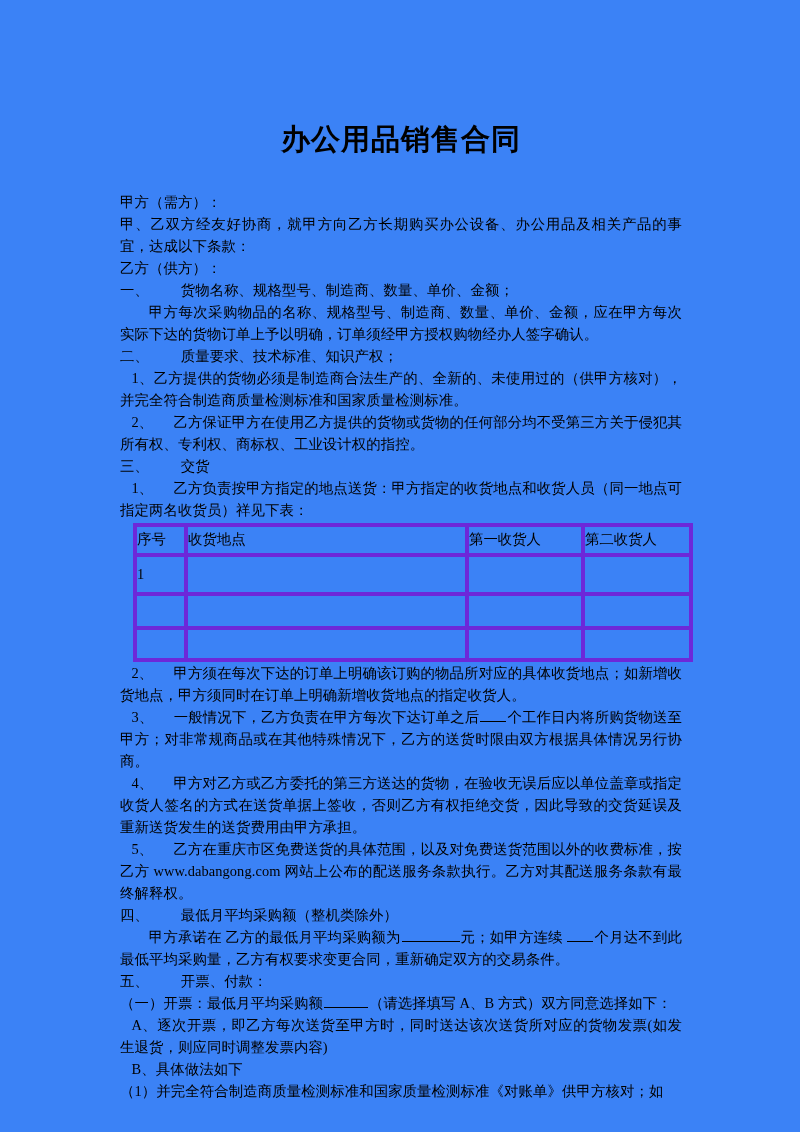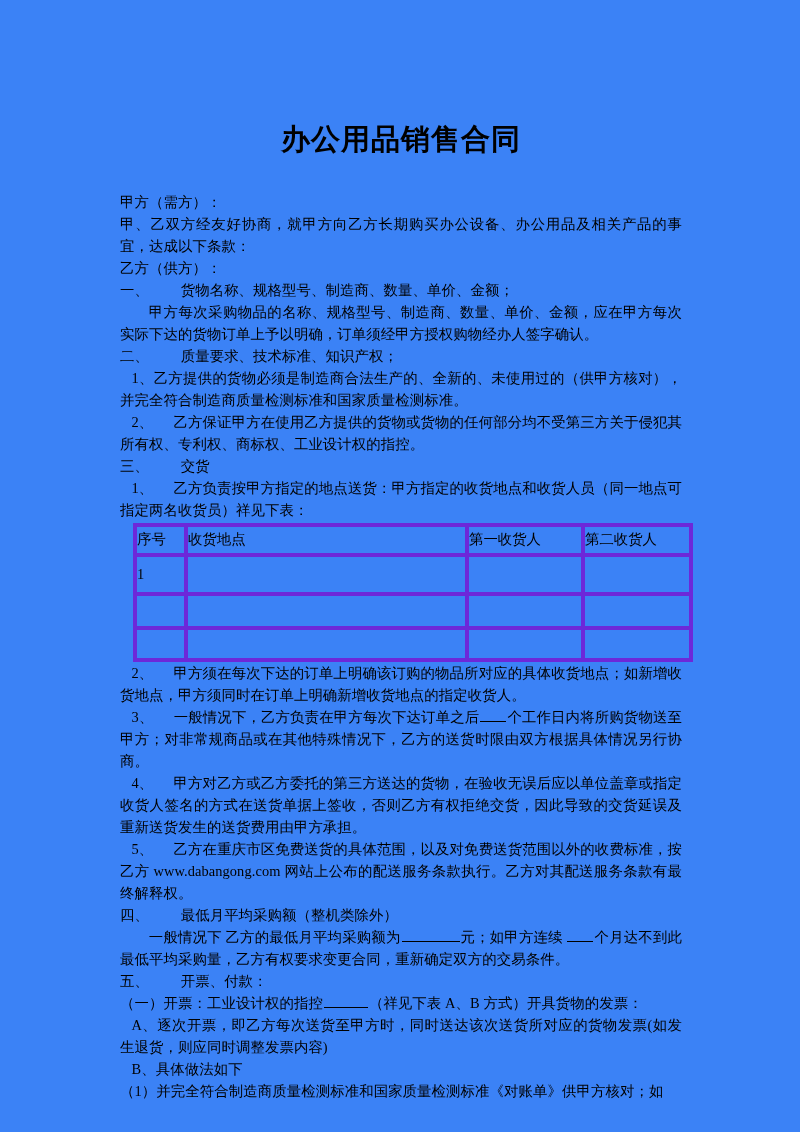--- a/index.html
+++ b/index.html
@@ -168,25 +168,25 @@
     <p class="line lv2 after-table"><span>2、</span><span class="gap-mid"></span><span>甲方须在每次下达的订单上明确该订购的物品所对应的具体收货地点；如新增收货地点，甲方须同时在订单上明确新增收货地点的指定收货人。</span></p>
 
     <p class="line lv2"><span>3、</span><span class="gap-mid"></span><span>一般情况下，乙方负责在甲方每次下达订单之后</span><span class="blank-line blank-w-sm"></span><span>个工作日内将所购货物送至甲方；对非常规商品或在其他特殊情况下，乙方的送货时限由双方根据具体情况另行协商。</span></p>
 
     <p class="line lv2"><span>4、</span><span class="gap-mid"></span><span>甲方对乙方或乙方委托的第三方送达的货物，在验收无误后应以单位盖章或指定收货人签名的方式在送货单据上签收，否则乙方有权拒绝交货，因此导致的交货延误及重新送货发生的送货费用由甲方承担。</span></p>
 
     <p class="line lv2"><span>5、</span><span class="gap-mid"></span><span>乙方在重庆市区免费送货的具体范围，以及对免费送货范围以外的收费标准，按乙方</span> <span class="latin">www.dabangong.com</span> <span>网站上公布的配送服务条款执行。乙方对其配送服务条款有最终解释权。</span></p>
 
     <p class="line lv1"><span>四、</span><span class="gap-wide"></span><span>最低月平均采购额（整机类除外）</span></p>
 
-    <p class="line ind2"><span>一般情况下 乙方的最低月平均采购额为</span><span class="blank-line blank-w-lg"></span><span>元；如甲方连续 </span><span class="blank-line blank-w-sm"></span><span>个月达不到此最低平均采购量，乙方有权要求变更合同，重新确定双方的交易条件。</span></p>
+    <p class="line ind2"><span>甲方承诺在 乙方的最低月平均采购额为</span><span class="blank-line blank-w-lg"></span><span>元；如甲方连续 </span><span class="blank-line blank-w-sm"></span><span>个月达不到此最低平均采购量，乙方有权要求变更合同，重新确定双方的交易条件。</span></p>
 
     <p class="line lv1"><span>五、</span><span class="gap-wide"></span><span>开票、付款：</span></p>
 
-    <p class="line ind0"><span>（一）</span><span>开票：工业设计权的指控</span><span class="blank-line blank-w-md"></span><span>（祥见下表 A、B 方式）开具货物的发票：</span></p>
+    <p class="line ind0"><span>（一）</span><span>开票：最低月平均采购额</span><span class="blank-line blank-w-md"></span><span>（请选择填写 A、B 方式）双方同意选择如下：</span></p>
 
     <p class="line lv2"><span>A、</span><span>逐次开票，即乙方每次送货至甲方时，同时送达该次送货所对应的货物发票(如发生退货，则应同时调整发票内容)</span></p>
 
     <p class="line lv2"><span>B、</span><span>具体做法如下</span></p>
 
     <p class="line ind0"><span>（1）</span><span>并完全符合制造商质量检测标准和国家质量检测标准《对账单》供甲方核对；如</span></p>
 
   </div>
 </div>
 

